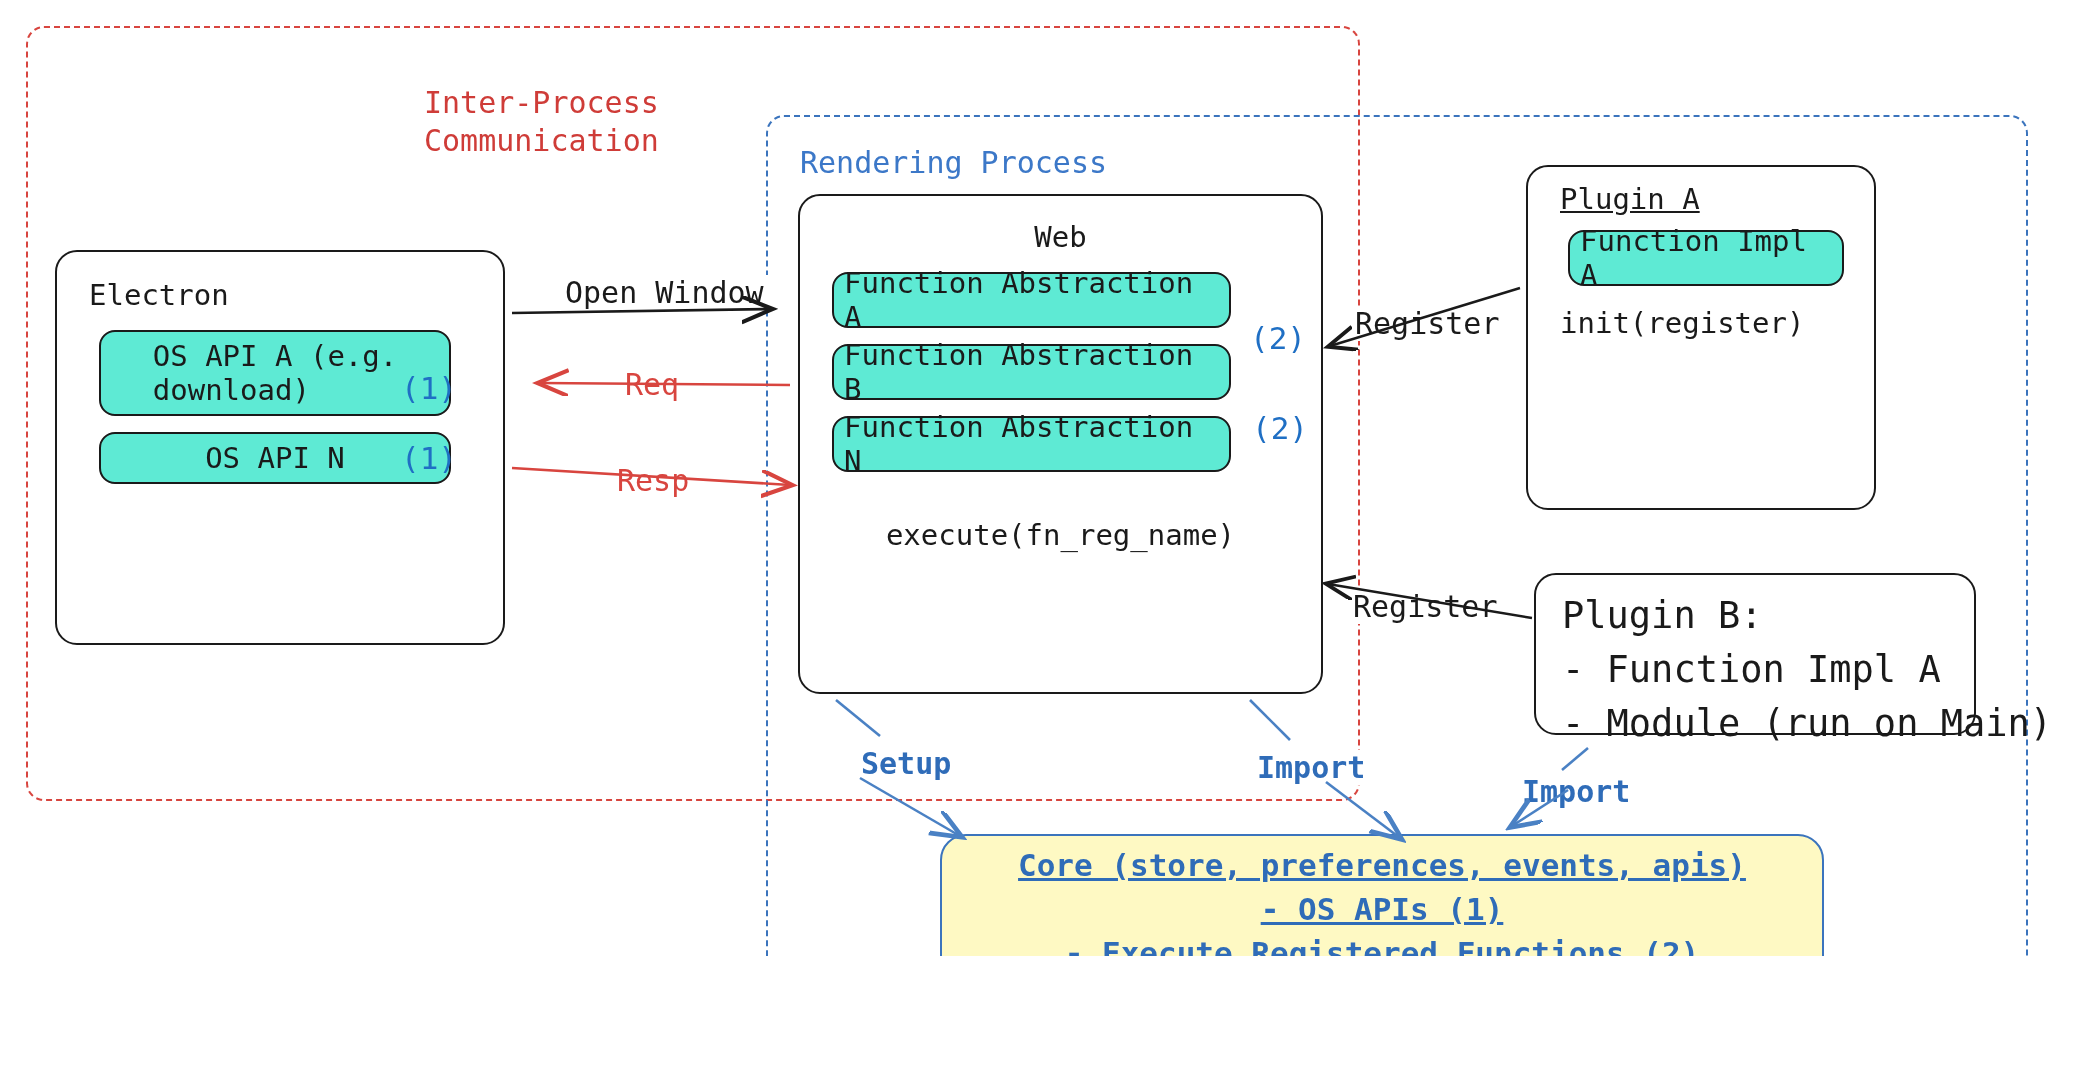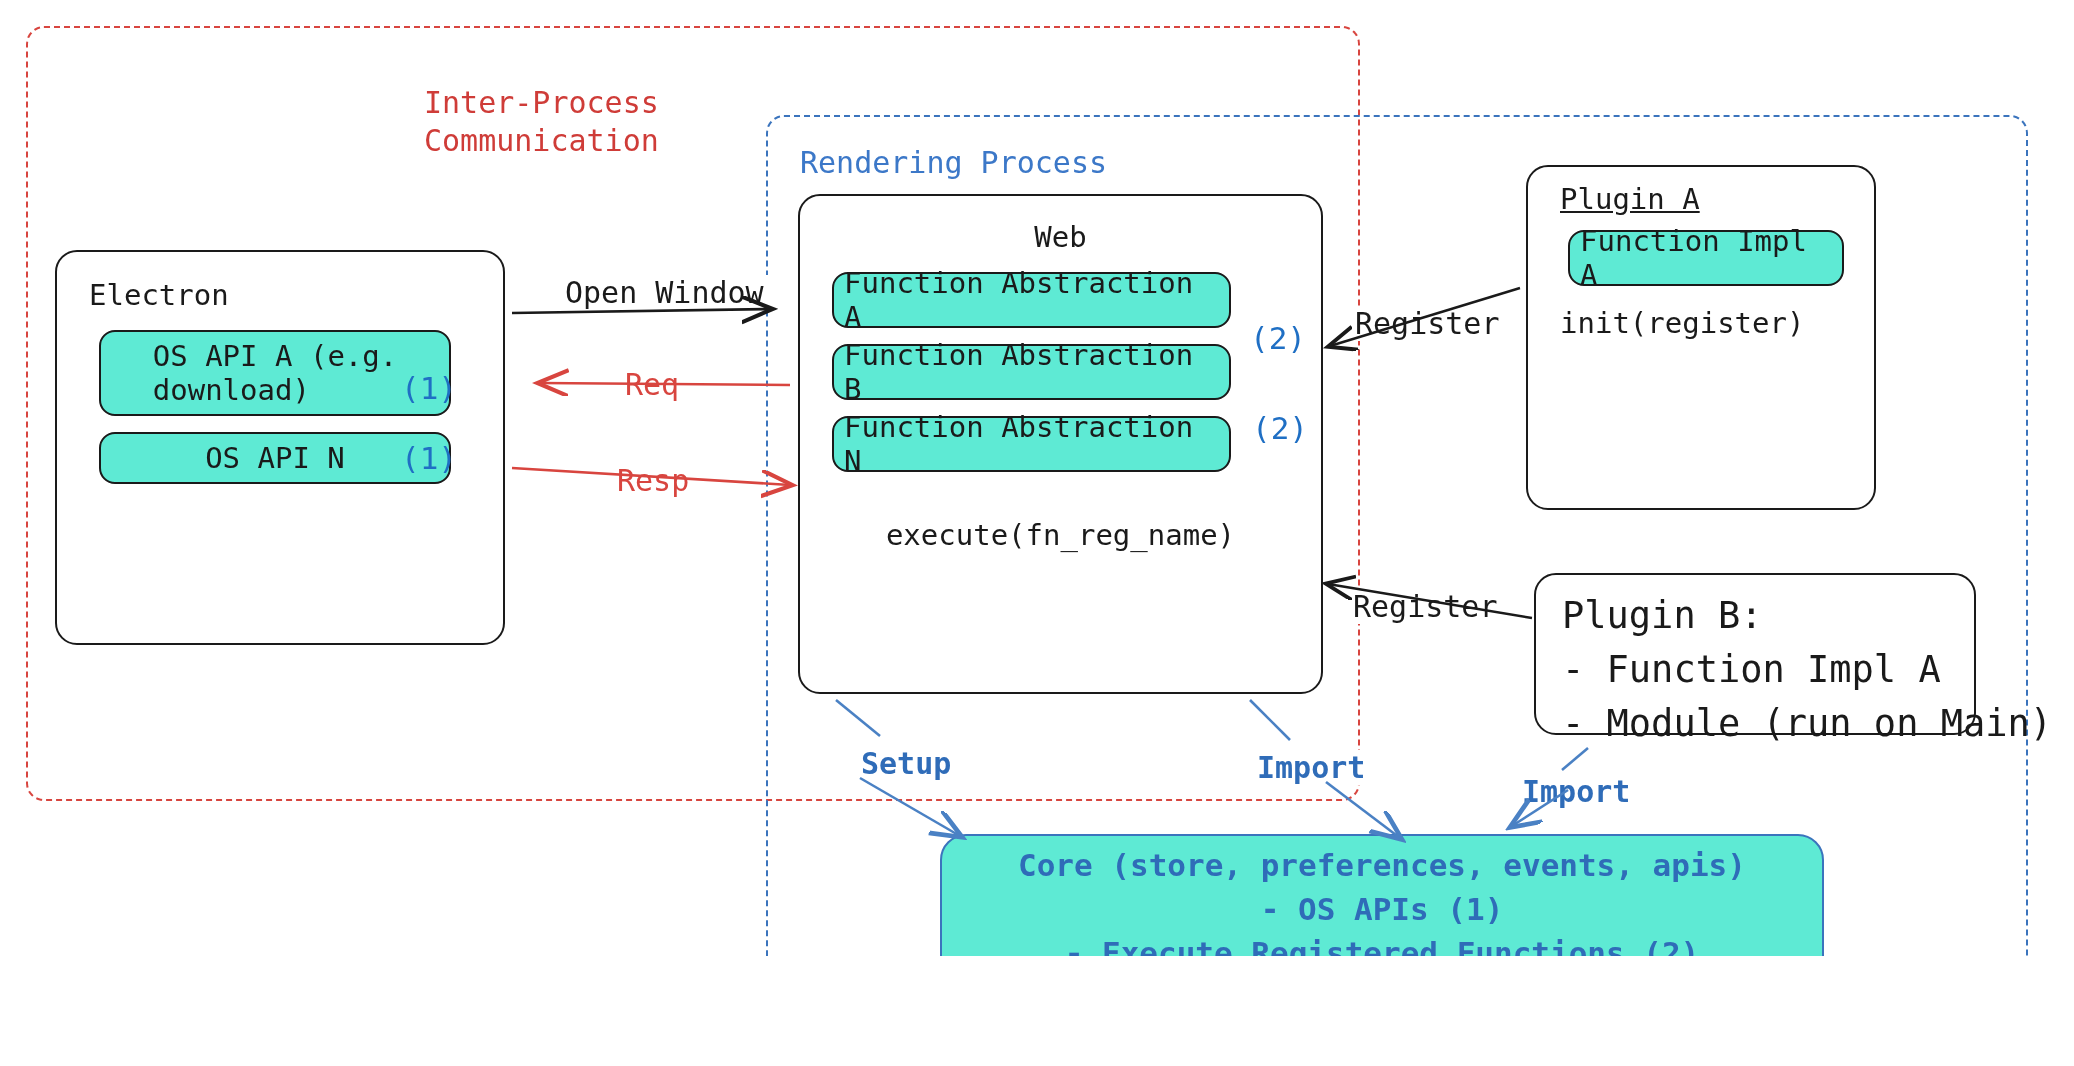--- a/index.html
+++ b/index.html
@@ -67,30 +67,31 @@
     background: #ffffff;
     padding: 0 5px;
   }
   .arrow-label.bold {
     font-weight: bold;
   }
   .core-box {
     position: absolute;
     border: 2.4px solid #3b74bd;
     border-radius: 26px;
-    background: #5eead4;
+    background: #fef9c3;
     display: flex;
     flex-direction: column;
     align-items: center;
     justify-content: center;
     color: #2f6cb8;
     font-weight: bold;
     font-size: 31px;
     line-height: 1.42;
     text-align: center;
+    text-decoration: underline;
   }
   .ipc-title {
     position: absolute;
     font-size: 30px;
     color: #cf3c38;
     line-height: 1.28;
     white-space: pre;
   }
   .rp-title {
     position: absolute;

